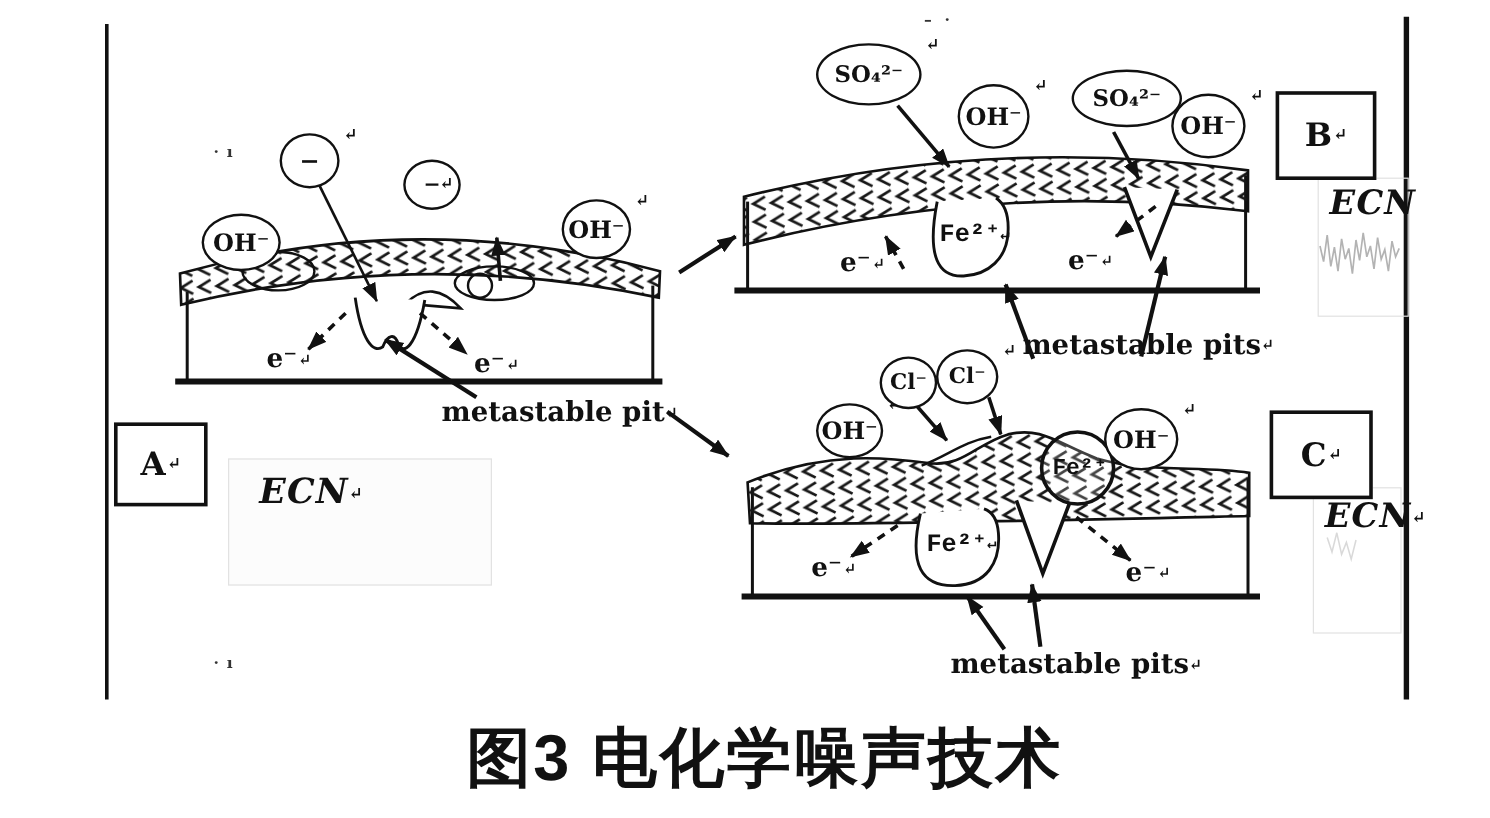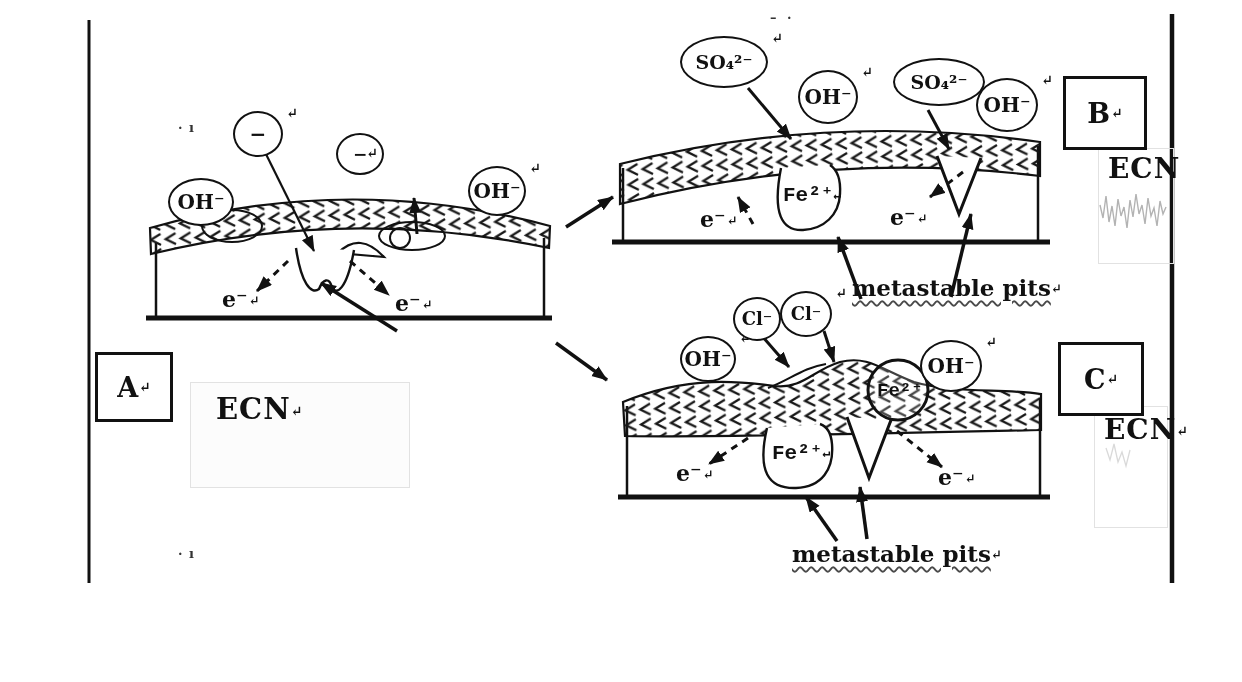--- a/index.html
+++ b/index.html
@@ -11,27 +11,27 @@
        font-weight:bold;font-size:20px;line-height:1;z-index:4;}
   .ion.ell{border-radius:50%;}
   .ret{font-size:14px;font-weight:bold;line-height:1;}
   .ret.out{position:absolute;right:-17px;top:-7px;}
   .ret.in{position:absolute;right:4px;top:50%;transform:translateY(-55%);}
   .etxt{position:absolute;font-weight:bold;font-size:22px;z-index:4;}
   .etxt .ret{font-size:13px;vertical-align:2px;margin-left:1px;}
   .ptxt{position:absolute;font-weight:bold;font-size:21px;z-index:5;font-family:Liberation Mono, monospace;}
   .ptxt .ret{font-size:13px;vertical-align:2px;}
   .meta{position:absolute;font-weight:bold;font-size:23px;z-index:5;white-space:nowrap;}
-  .meta .uw{text-decoration:underline;text-decoration-style:wavy;text-decoration-color:#4a4a4a;
+  .meta .uw{text-decoration-style:wavy;text-decoration-color:#4a4a4a;
             text-decoration-thickness:1.5px;text-underline-offset:4px;}
   .meta .ret{font-size:13px;vertical-align:3px;}
   .tagbox{position:absolute;border:3px solid #111;background:#fff;display:flex;
           align-items:center;justify-content:center;font-weight:bold;font-size:27px;z-index:5;}
   .tagbox .ret{font-size:14px;vertical-align:2px;margin-left:1px;}
-  .ecn{position:absolute;font-weight:bold;font-size:29px;letter-spacing:1px;z-index:6;white-space:nowrap;}
+  .ecn{position:absolute;font-weight:bold;font-size:29px;letter-spacing:1px;z-index:6;white-space:nowrap;font-style:italic;}
   .ecn .ret{font-size:14px;vertical-align:3px;}
   .ecnpanel{position:absolute;background:#fcfcfc;border:1px solid #e2e2e2;z-index:2;}
   .artifact{position:absolute;font-weight:bold;font-size:13px;color:#333;letter-spacing:3px;z-index:3;}
   #caption{position:absolute;left:292px;top:596px;width:690px;text-align:center;
            font-family:"Liberation Sans","DejaVu Sans",sans-serif;
            font-weight:bold;font-size:54px;letter-spacing:2px;z-index:6;}
 </style>
 </head>
 <body>
 
@@ -125,20 +125,23 @@
   <div class="ion" style="left:468px;top:166px;width:54px;height:46px;">
     <span>OH⁻</span>
     <span class="ret out">↵</span>
   </div>
   <div class="etxt" style="left:222px;top:286px;">
     <span>e⁻</span><span class="ret">↵</span>
   </div>
   <div class="etxt" style="left:395px;top:290px;">
     <span>e⁻</span><span class="ret">↵</span>
   </div>
+  <div class="meta" style="left:368px;top:330px;">
+    <span class="uw">metastable pit</span><span class="ret">↵</span>
+  </div>
   <div class="tagbox" style="left:95px;top:352px;width:72px;height:64px;">
     <span>A</span>
       <span class="ret">↵</span>
   </div>
   <div class="ecn" style="left:216px;top:392px;">
     <span>ECN</span><span class="ret">↵</span>
   </div>
 
   <div class="ion ell" style="left:680px;top:36px;width:84px;height:48px;font-size:19px;">
     <span>SO₄²⁻</span>
@@ -210,14 +213,15 @@
       <span class="ret">↵</span>
   </div>
   <div class="ecn" style="left:1104px;top:413px;font-size:28px;">
     <span>ECN</span><span class="ret">↵</span>
   </div>
 
   <div class="artifact" style="left:770px;top:10px;">– ·</div>
   <div class="artifact" style="left:178px;top:120px;letter-spacing:1px;">· ı</div>
   <div class="artifact" style="left:178px;top:546px;letter-spacing:1px;">· ı</div>
 
+  <div id="caption">图3 电化学噪声技术</div>
 
 </div>
 
 </body></html>

